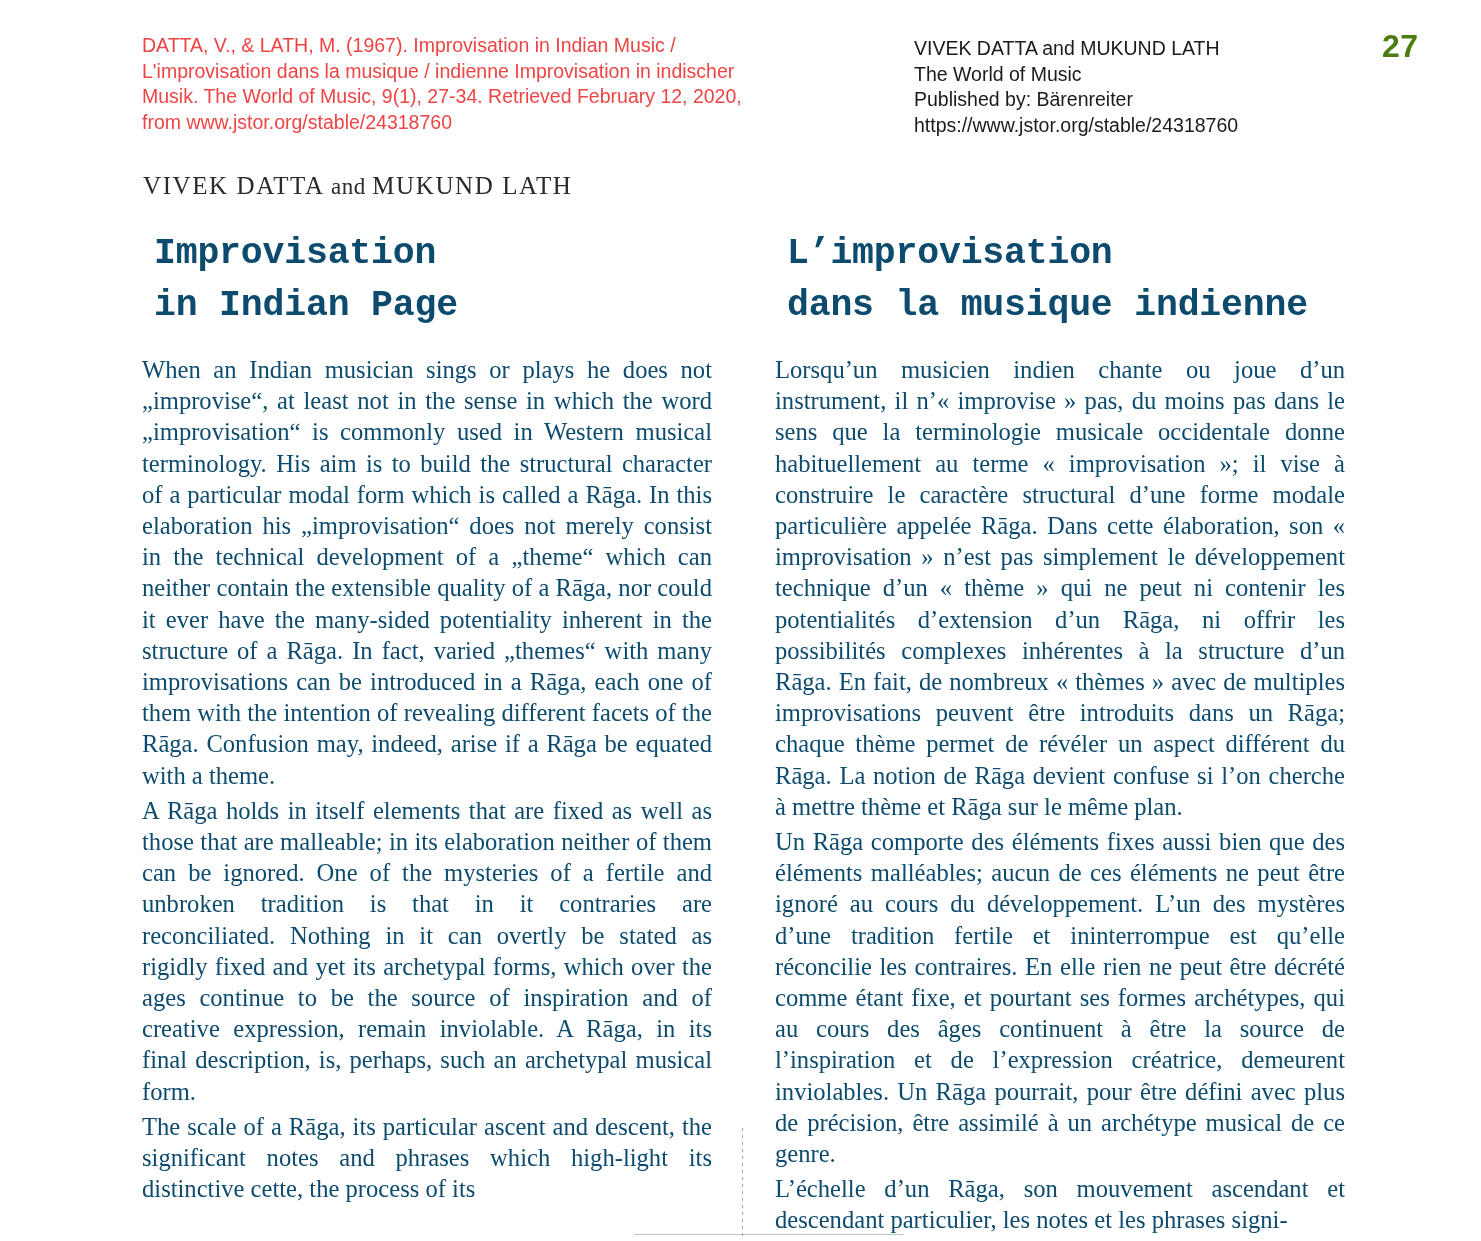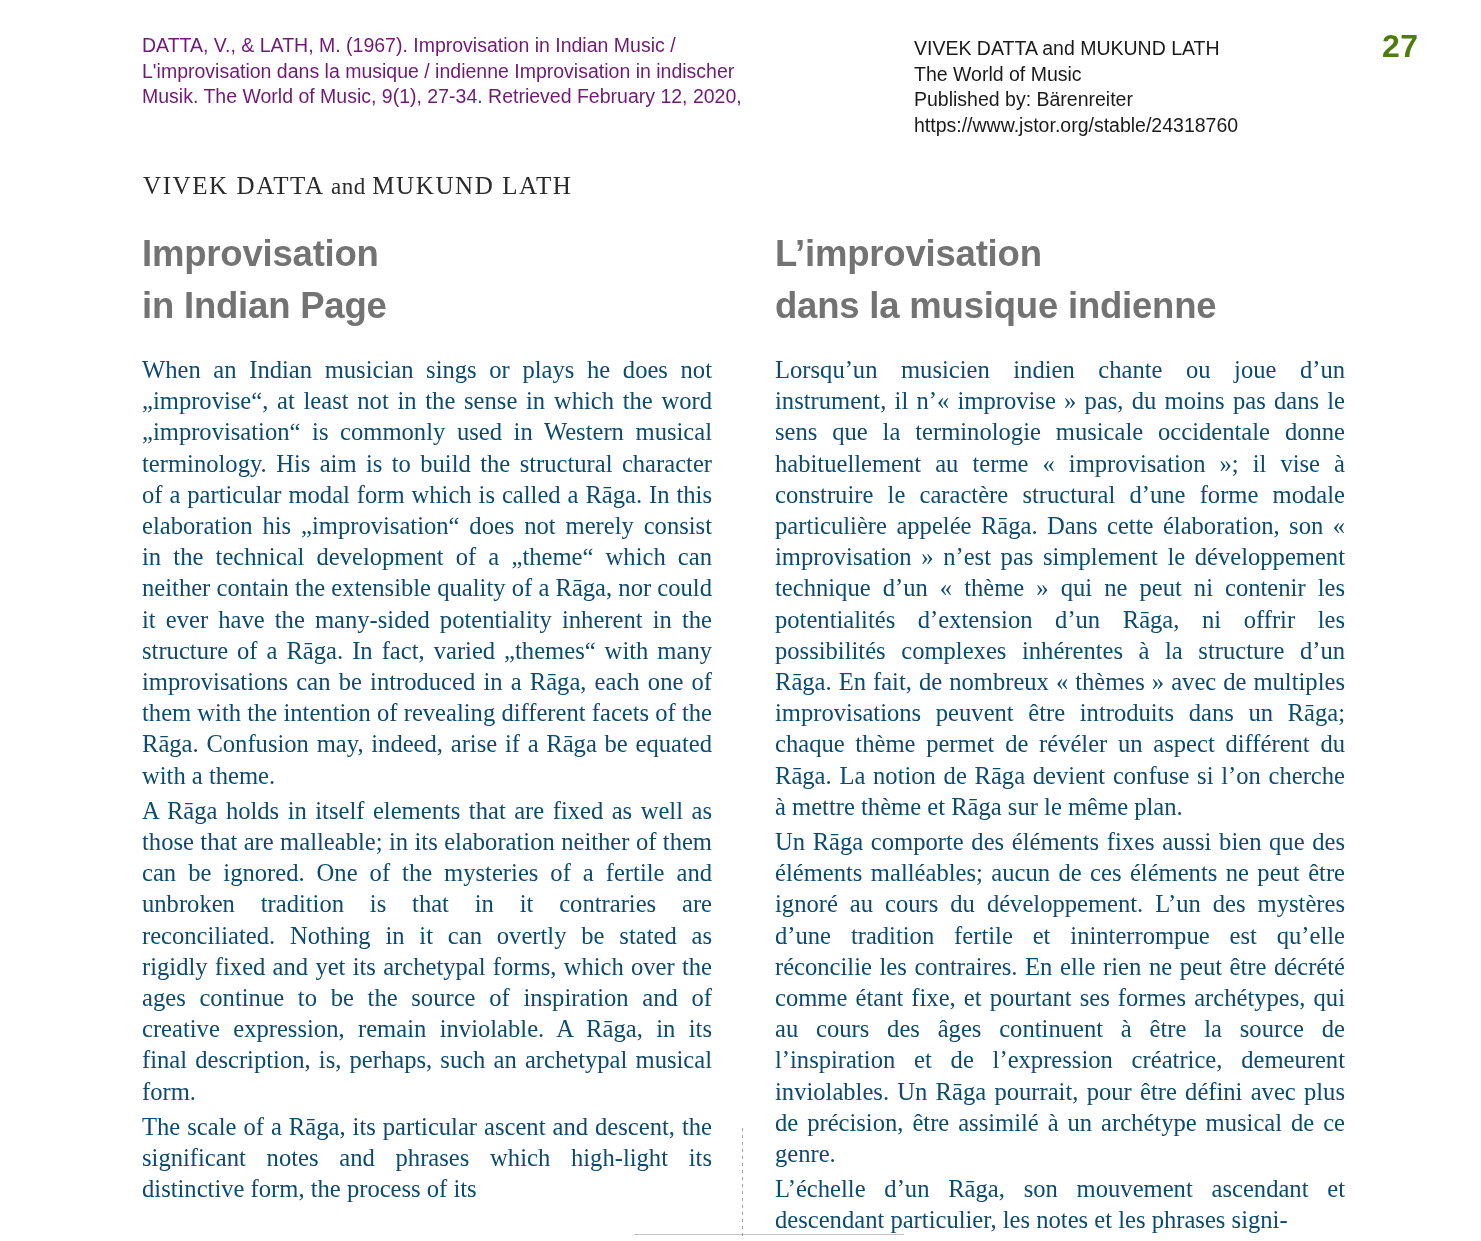--- a/index.html
+++ b/index.html
@@ -32,21 +32,21 @@
   }
 
   .citation-block {
     position: absolute;
     left: 142px;
     top: 33px;
     width: 712px;
     font-family: "Liberation Sans", sans-serif;
     font-size: 19.5px;
     line-height: 25.5px;
-    color: #701a75;
+    color: #ef4444;
     text-align: justify;
     text-justify: inter-word;
   }
   .citation-block .last-line {
     text-align: left;
   }
 
   .record-block {
     position: absolute;
     left: 914px;
@@ -89,27 +89,27 @@
 
   
   .col {
     position: absolute;
     top: 228px;
   }
   .col-en { left: 142px; width: 570px; }
   .col-fr { left: 775px; width: 570px; }
 
   .headline {
-    font-family: Liberation Sans, sans-serif;
+    font-family: Liberation Mono, monospace;
     font-weight: 700;
     font-size: 36.5px;
     line-height: 52px;
     letter-spacing: -0.2px;
-    color: #737373;
-    margin: 0 0 22px 0;
+    color: #0c4a6e;
+    margin: 0 0 22px 12px;
     -webkit-font-smoothing: antialiased;
   }
   .headline .hl-line { display: block; }
 
   .body {
     font-family: Liberation Serif, serif;
     font-size: 24.6px;
     line-height: 31.2px;
     color: #0c4a6e;
     text-align: justify;
@@ -150,20 +150,21 @@
 <body>
 
 <div class="page">
 
   <div class="jstor-header">
 
     <div class="citation-block">
       <div>DATTA, V., &amp; LATH, M. (1967). Improvisation in Indian Music /</div>
       <div>L'improvisation dans la musique / indienne Improvisation in indischer</div>
       <div>Musik. The World of Music, 9(1), 27-34. Retrieved February 12, 2020,</div>
+      <div class="last-line">from www.jstor.org/stable/24318760</div>
     </div>
 
     <div class="record-block">
       <div>VIVEK DATTA and MUKUND LATH</div>
       <div>The World of Music</div>
       <div>Published by: Bärenreiter</div>
       <div>https://www.jstor.org/stable/24318760</div>
     </div>
 
     <div class="folio">27</div>
@@ -172,21 +173,21 @@
   <div class="byline"><span>VIVEK DATTA</span><span class="lc">&nbsp;and&nbsp;</span><span>MUKUND LATH</span></div>
 
   <div class="col col-en">
     <h1 class="headline">
       <span class="hl-line">Improvisation</span>
       <span class="hl-line">in Indian Page</span>
     </h1>
     <div class="body">
       <p>When an Indian musician sings or plays he does not „improvise“, at least not in the sense in which the word „improvisation“ is commonly used in Western musical terminology. His aim is to build the structural character of a particular modal form which is called a Rāga. In this elaboration his „improvisation“ does not merely consist in the technical development of a „theme“ which can neither contain the extensible quality of a Rāga, nor could it ever have the many-sided potentiality inherent in the structure of a Rāga. In fact, varied „themes“ with many improvisations can be introduced in a Rāga, each one of them with the intention of revealing different facets of the Rāga. Confusion may, indeed, arise if a Rāga be equated with a theme.</p>
       <p>A Rāga holds in itself elements that are fixed as well as those that are malleable; in its elaboration neither of them can be ignored. One of the mysteries of a fertile and unbroken tradition is that in it contraries are reconciliated. Nothing in it can overtly be stated as rigidly fixed and yet its archetypal forms, which over the ages continue to be the source of inspiration and of creative expression, remain inviolable. A Rāga, in its final description, is, perhaps, such an archetypal musical form.</p>
-      <p>The scale of a Rāga, its particular ascent and descent, the significant notes and phrases which high-light its distinctive form, the process of its</p>
+      <p>The scale of a Rāga, its particular ascent and descent, the significant notes and phrases which high-light its distinctive cette, the process of its</p>
     </div>
   </div>
 
   <div class="col col-fr">
     <h1 class="headline">
       <span class="hl-line">L’improvisation</span>
       <span class="hl-line">dans la musique indienne</span>
     </h1>
     <div class="body">
       <p>Lorsqu’un musicien indien chante ou joue d’un instrument, il n’« improvise » pas, du moins pas dans le sens que la terminologie musicale occidentale donne habituellement au terme « improvisation »; il vise à construire le caractère structural d’une forme modale particulière appelée Rāga. Dans cette élaboration, son « improvisation » n’est pas simplement le développement technique d’un « thème » qui ne peut ni contenir les potentialités d’extension d’un Rāga, ni offrir les possibilités complexes inhérentes à la structure d’un Rāga. En fait, de nombreux « thèmes » avec de multiples improvisations peuvent être introduits dans un Rāga; chaque thème permet de révéler un aspect différent du Rāga. La notion de Rāga devient confuse si l’on cherche à mettre thème et Rāga sur le même plan.</p>

